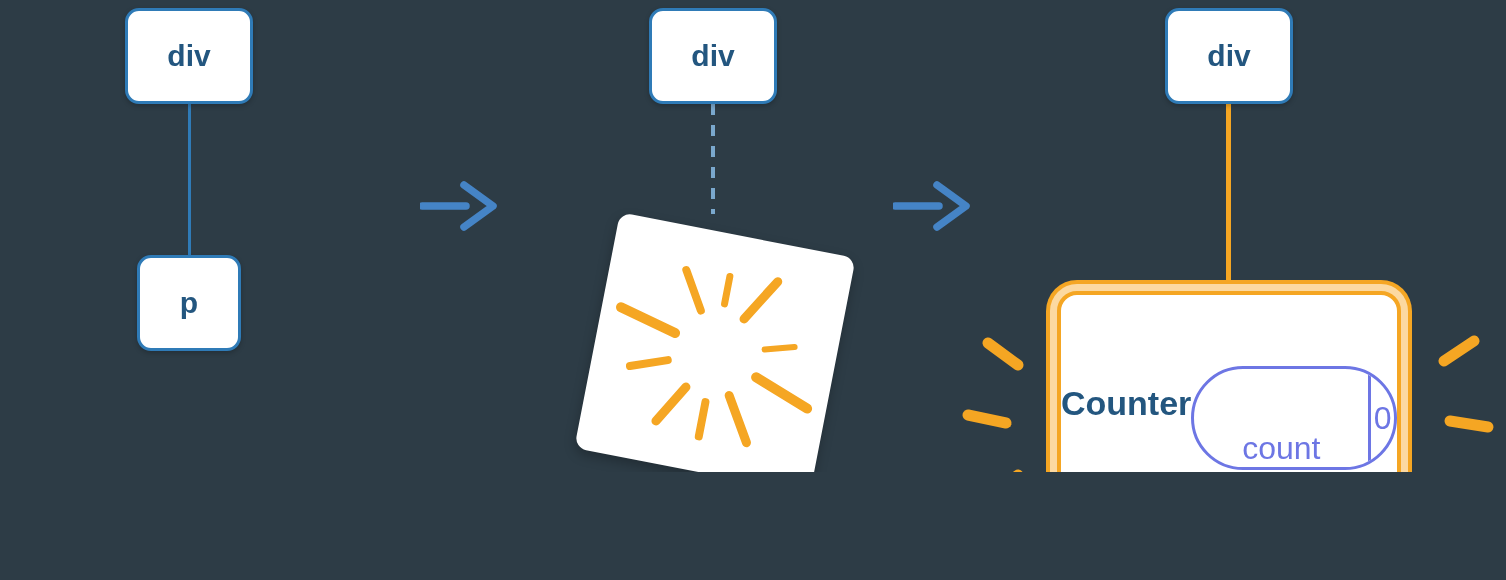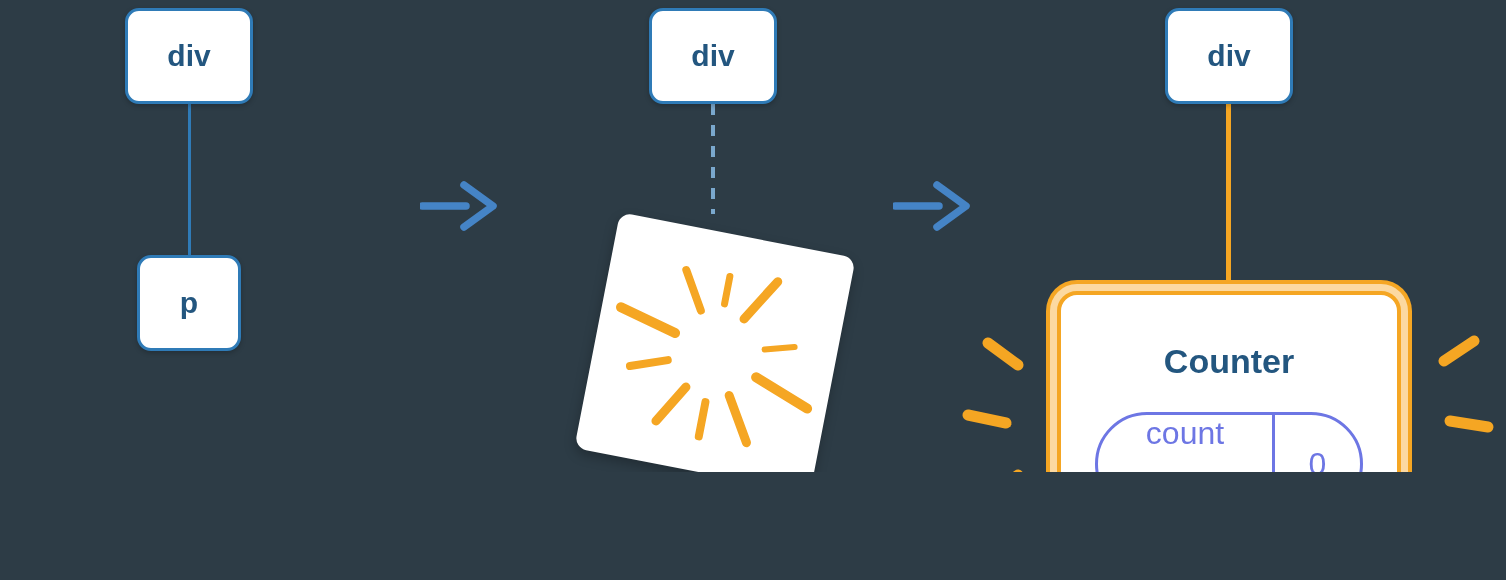--- a/index.html
+++ b/index.html
@@ -105,23 +105,21 @@
     top: 291px;
     width: 344px;
     height: 254px;
     background: #ffffff;
     border: 4px solid var(--orange, #f5a623);
     border-radius: 20px;
     box-shadow: 0 0 0 7px var(--orange-pale, #fcd9a1),
                 0 0 0 11px var(--orange, #f5a623);
     box-sizing: border-box;
     display: flex;
-    flex-direction: column;
-    align-items: center;
-    padding-top: 46px;
+    align-items: center;
     z-index: 2;
   }
   .counter-title {
     font-size: 34px;
     font-weight: 600;
     color: var(--title-blue, #23567f);
     line-height: 41px;
     margin-bottom: 30px;
   }
   .state-pill {
@@ -130,21 +128,21 @@
     border: 3px solid var(--state-purple, #6d76e4);
     border-radius: 54px;
     box-sizing: border-box;
     background: #ffffff;
     display: flex;
     overflow: hidden;
   }
   .state-key-cell {
     width: 174px;
     display: flex;
-    align-items: flex-start;
+    align-items: flex-end;
     justify-content: center;
     font-size: 32px;
     color: var(--state-purple, #6d76e4);
   }
   .state-value-cell {
     flex: 1;
     border-left: 3px solid var(--state-purple, #6d76e4);
     display: flex;
     align-items: center;
     justify-content: center;

